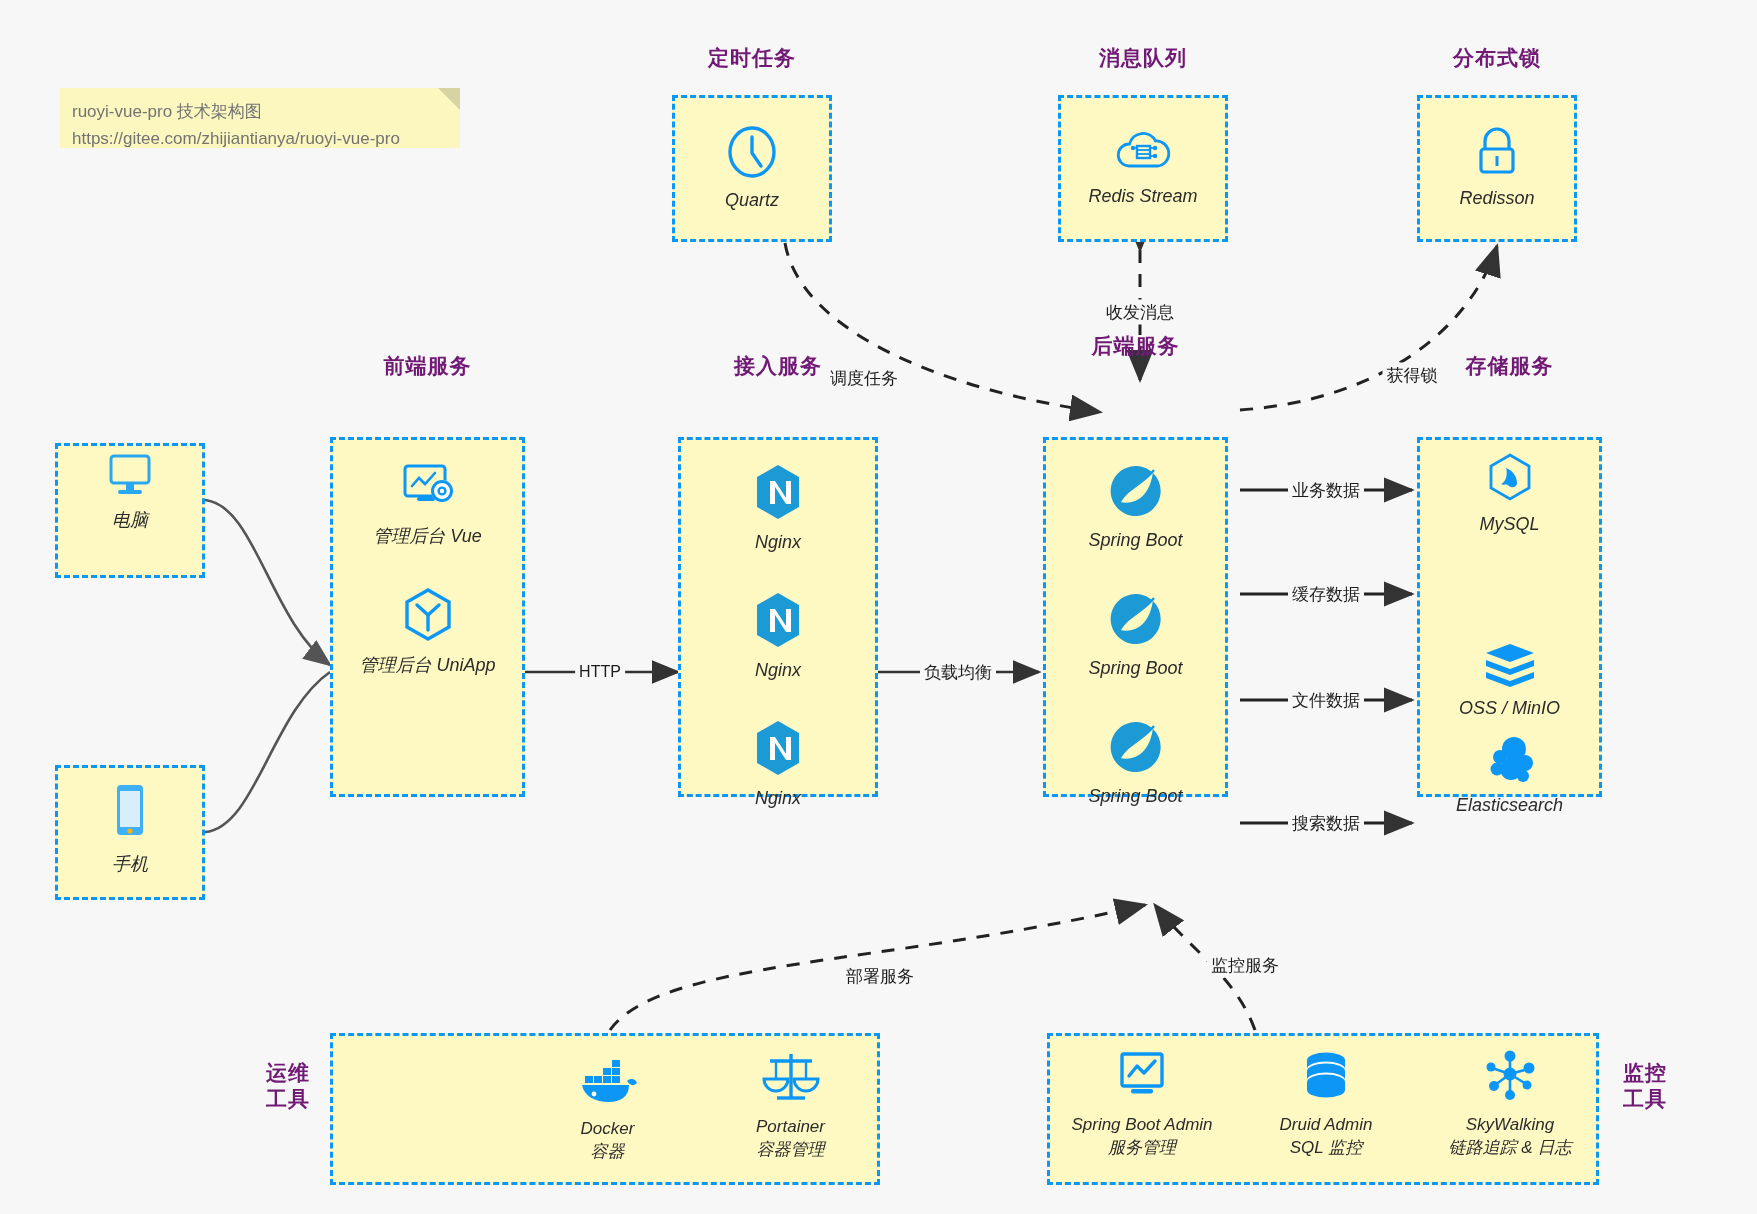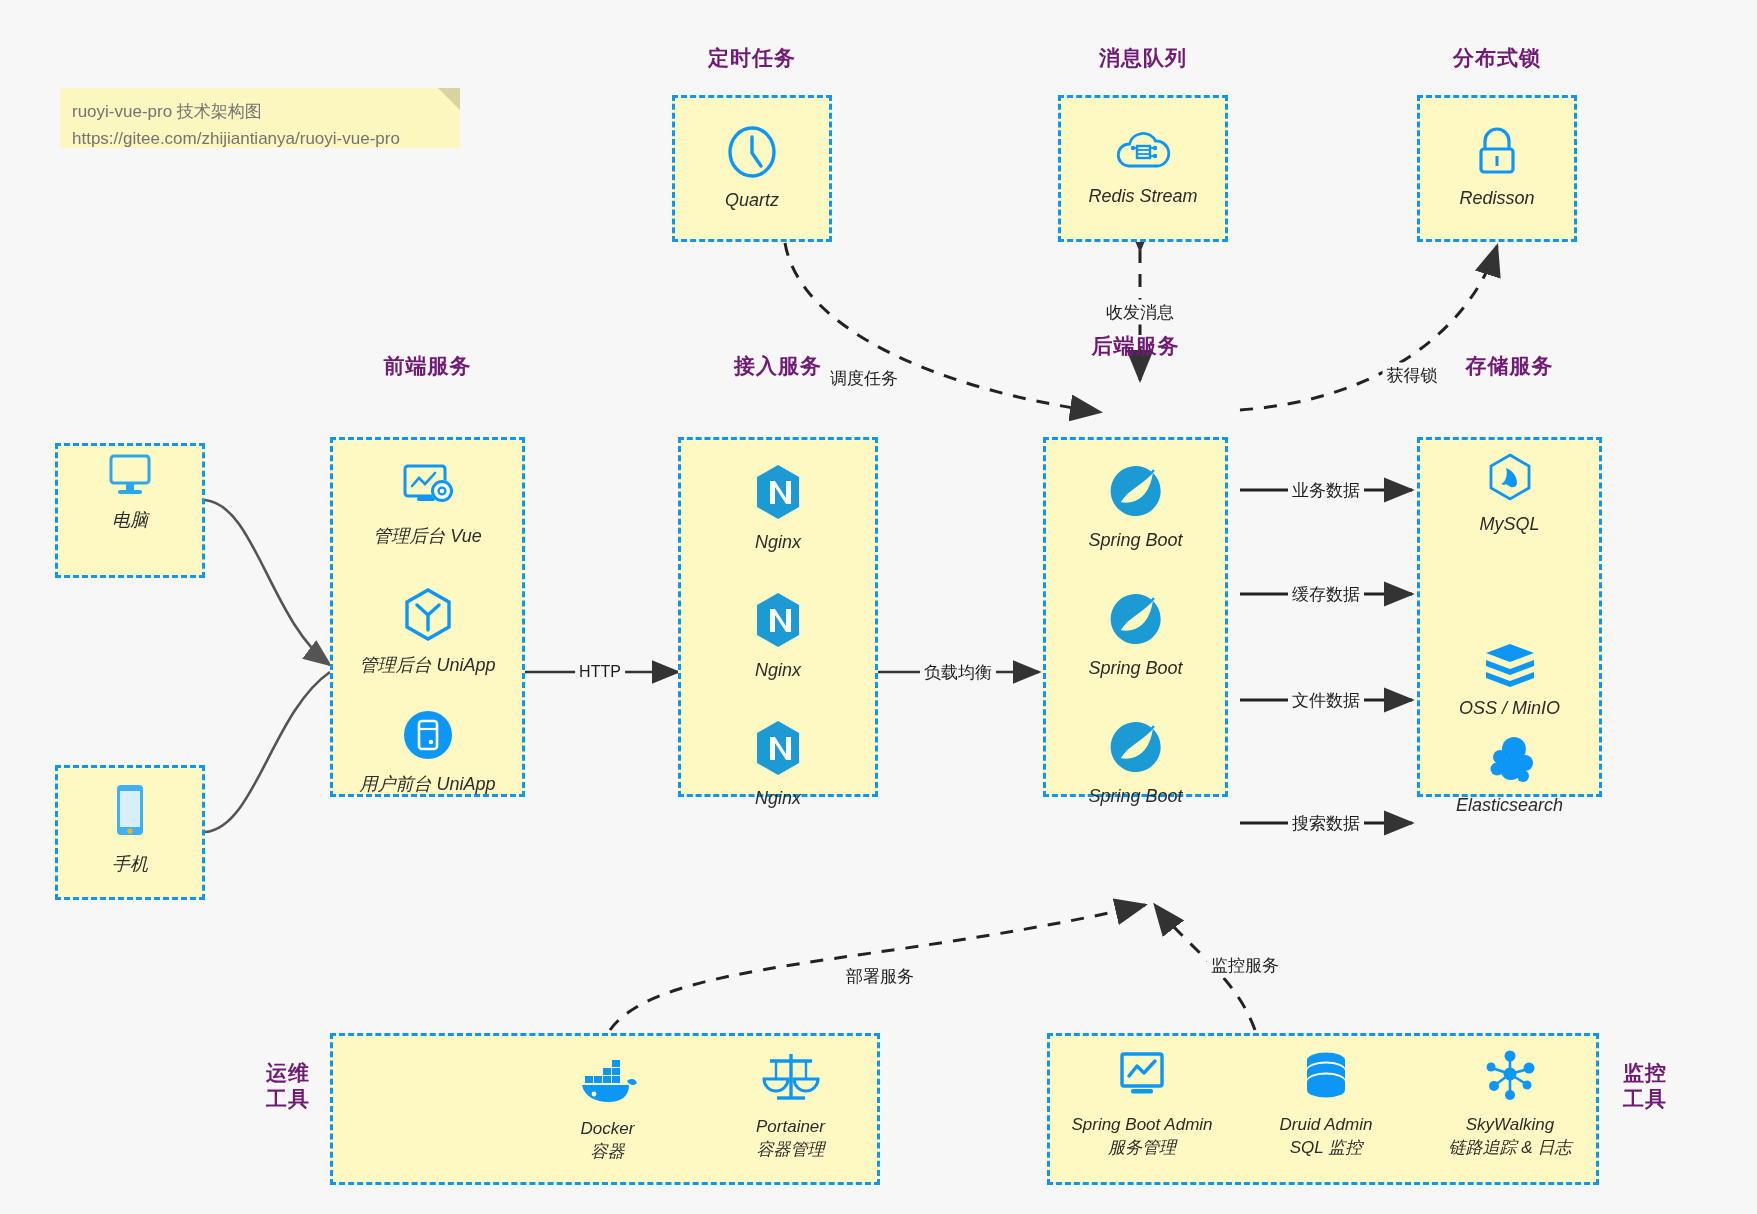--- a/index.html
+++ b/index.html
@@ -172,29 +172,20 @@
       </svg>
       <div class="cap">管理后台 Vue</div>
     </div>
     <div class="node" style="top:145px;">
       <svg class="icon" width="58" height="60" viewBox="0 0 58 60">
         <path d="M29,5 L50,17 L50,42 L29,54 L8,42 L8,17 z" fill="none" stroke="#0c96f5" stroke-width="3.4"></path>
         <path d="M18,20 L29,30 L40,20" fill="none" stroke="#0c96f5" stroke-width="3.4" stroke-linecap="round"></path>
         <line x1="29" y1="30" x2="29" y2="45" stroke="#0c96f5" stroke-width="3.4" stroke-linecap="round"></line>
       </svg>
       <div class="cap">管理后台 UniApp</div>
-    </div>
-    <div class="node" style="top:268px;">
-      <svg class="icon" width="56" height="56" viewBox="0 0 56 56">
-        <circle cx="28" cy="27" r="24" fill="#0c96f5"></circle>
-        <rect x="19" y="13" width="18" height="28" rx="3" fill="none" stroke="#fff" stroke-width="2.6"></rect>
-        <line x1="19" y1="21" x2="37" y2="21" stroke="#fff" stroke-width="2.2"></line>
-        <circle cx="31" cy="34" r="2.2" fill="#fff"></circle>
-      </svg>
-      <div class="cap">用户前台 UniApp</div>
     </div>
   </div>
 
   <div class="ghead" style="left:678px;top:352px;width:200px;">接入服务</div>
   <div class="box" style="left:678px;top:437px;width:200px;height:360px;">
     <div class="node" style="top:22px;">
       <svg class="icon" width="54" height="60" viewBox="0 0 54 60">
         <path d="M27,3 L48,15 L48,45 L27,57 L6,45 L6,15 z" fill="#1c9ad6"></path>
         <path d="M19,42 L19,19 L24,19 L35,36 L35,19 L40,19 L40,42 L35,42 L24,25 L24,42 z" fill="#fff"></path>
       </svg>

